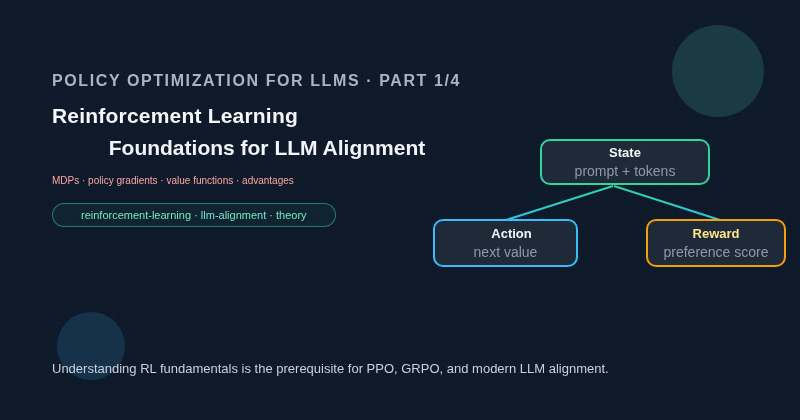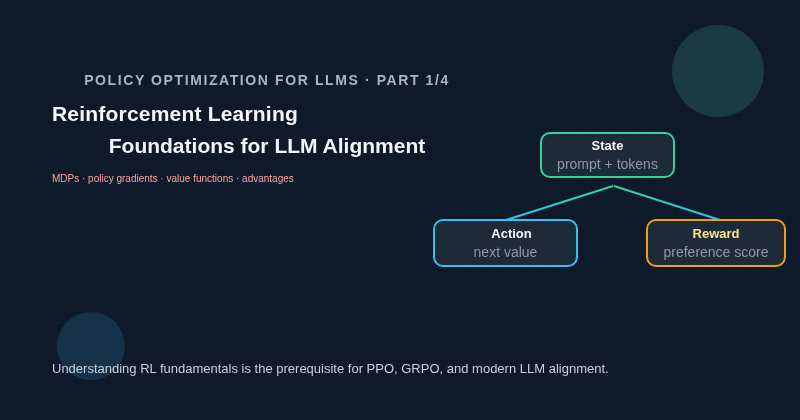--- a/index.html
+++ b/index.html
@@ -17,22 +17,22 @@
   }
 
   
   .decor-circle { position: absolute; border-radius: 50%; }
   .decor-tr { left: 672px; top: 25px; width: 92px; height: 92px; background: #193b41; }
   .decor-bl { left: 57px; top: 312px; width: 68px; height: 68px; background: #16324a; }
 
   
   .hero { position: absolute; left: 52px; top: 72px; width: 430px; z-index: 2; }
   .kicker {
-    font-size: 14px; font-weight: 600; letter-spacing: 1.6px;
-    color: #a9b5c2; text-transform: uppercase; text-align: center;
+    font-size: 16px; font-weight: 600; letter-spacing: 1.6px;
+    color: #a9b5c2; text-transform: uppercase;
   }
   .title {
     margin-top: 15px; font-size: 21px; line-height: 1;
     font-weight: 800; color: #f5f7fa; letter-spacing: 0.2px;
   }
   .title2 {
     margin-top: 11px; font-size: 21px; line-height: 1;
     font-weight: 700; color: #f1f4f8; text-align: center;
   }
   .topics { margin-top: 17px; font-size: 10px; color: #fca5a5; }
@@ -52,39 +52,40 @@
 
   
   .diagram-node {
     position: absolute; z-index: 2;
     display: flex; flex-direction: column; align-items: center; justify-content: center;
     gap: 3px;
     background: #1f2a39;
     border: 2px solid #888;
     border-radius: 10px;
   }
-  .node-state  { left: 540px; top: 132px; width: 135px; height: 46px; }
+  .node-state  { left: 540px; top: 139px; width: 170px; height: 46px; }
   .node-action { left: 433px; top: 219px; width: 145px; height: 48px; }
   .node-reward { left: 646px; top: 219px; width: 140px; height: 48px; }
   .node-label { font-size: 13px; font-weight: 700; color: #f2f6f9; }
   .node-sublabel { font-size: 14px; color: #8e99a9; }
 
   .edges-svg { position: absolute; left: 0; top: 0; width: 800px; height: 420px; z-index: 1; pointer-events: none; }
 </style>
 </head>
 <body>
 
 <div class="decor-circle decor-tr"></div>
 <div class="decor-circle decor-bl"></div>
 
 <div class="hero">
   <div class="kicker">POLICY OPTIMIZATION FOR LLMS · PART 1/4</div>
   <h1 class="title">Reinforcement Learning</h1>
   <h2 class="title2">Foundations for LLM Alignment</h2>
   <div class="topics">MDPs · policy gradients · value functions · advantages</div>
+  <span class="tag-pill">reinforcement-learning · llm-alignment · theory</span>
 </div>
 
 <svg class="edges-svg" viewBox="0 0 800 420">
   <defs>
     <linearGradient id="edgeL" gradientUnits="userSpaceOnUse" x1="613" y1="186" x2="506" y2="219">
       <stop offset="0" stop-color="#2fd39b"></stop>
         <stop offset="1" stop-color="#2ec3e6"></stop>
     </linearGradient>
     <linearGradient id="edgeR" gradientUnits="userSpaceOnUse" x1="614" y1="186" x2="720" y2="219">
       <stop offset="0" stop-color="#2fd39b"></stop>

